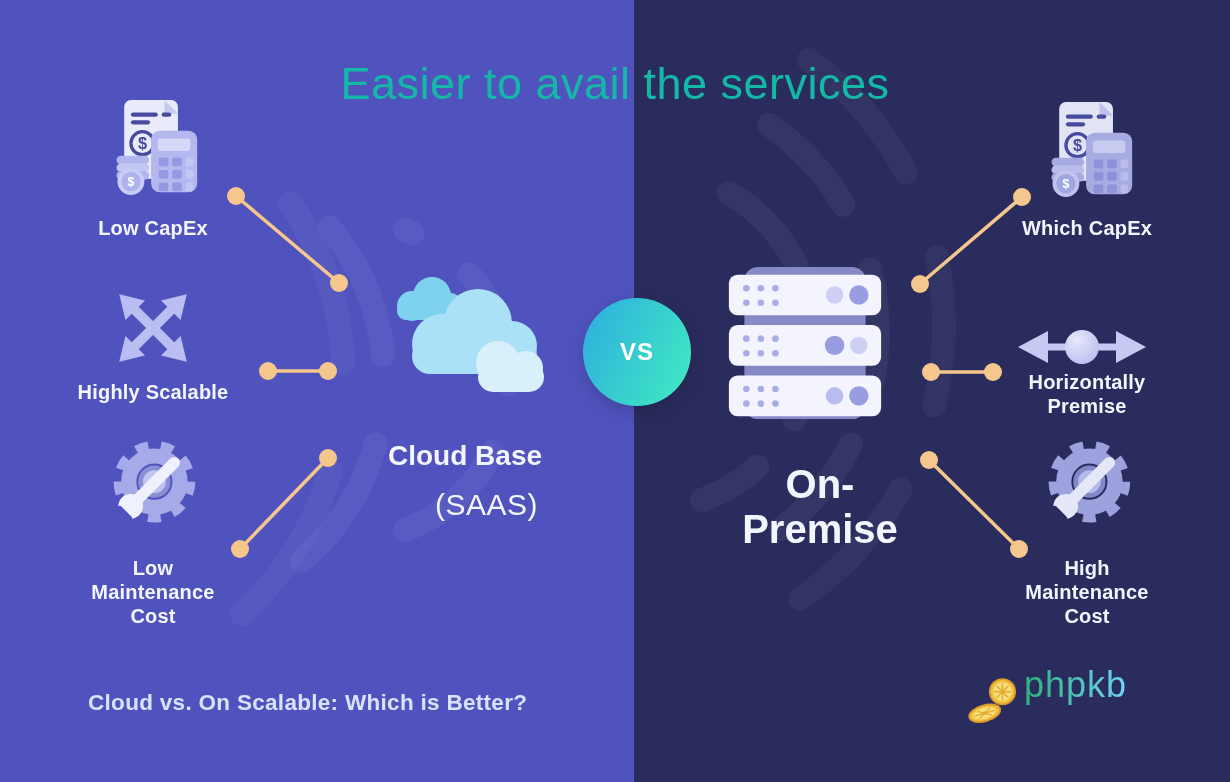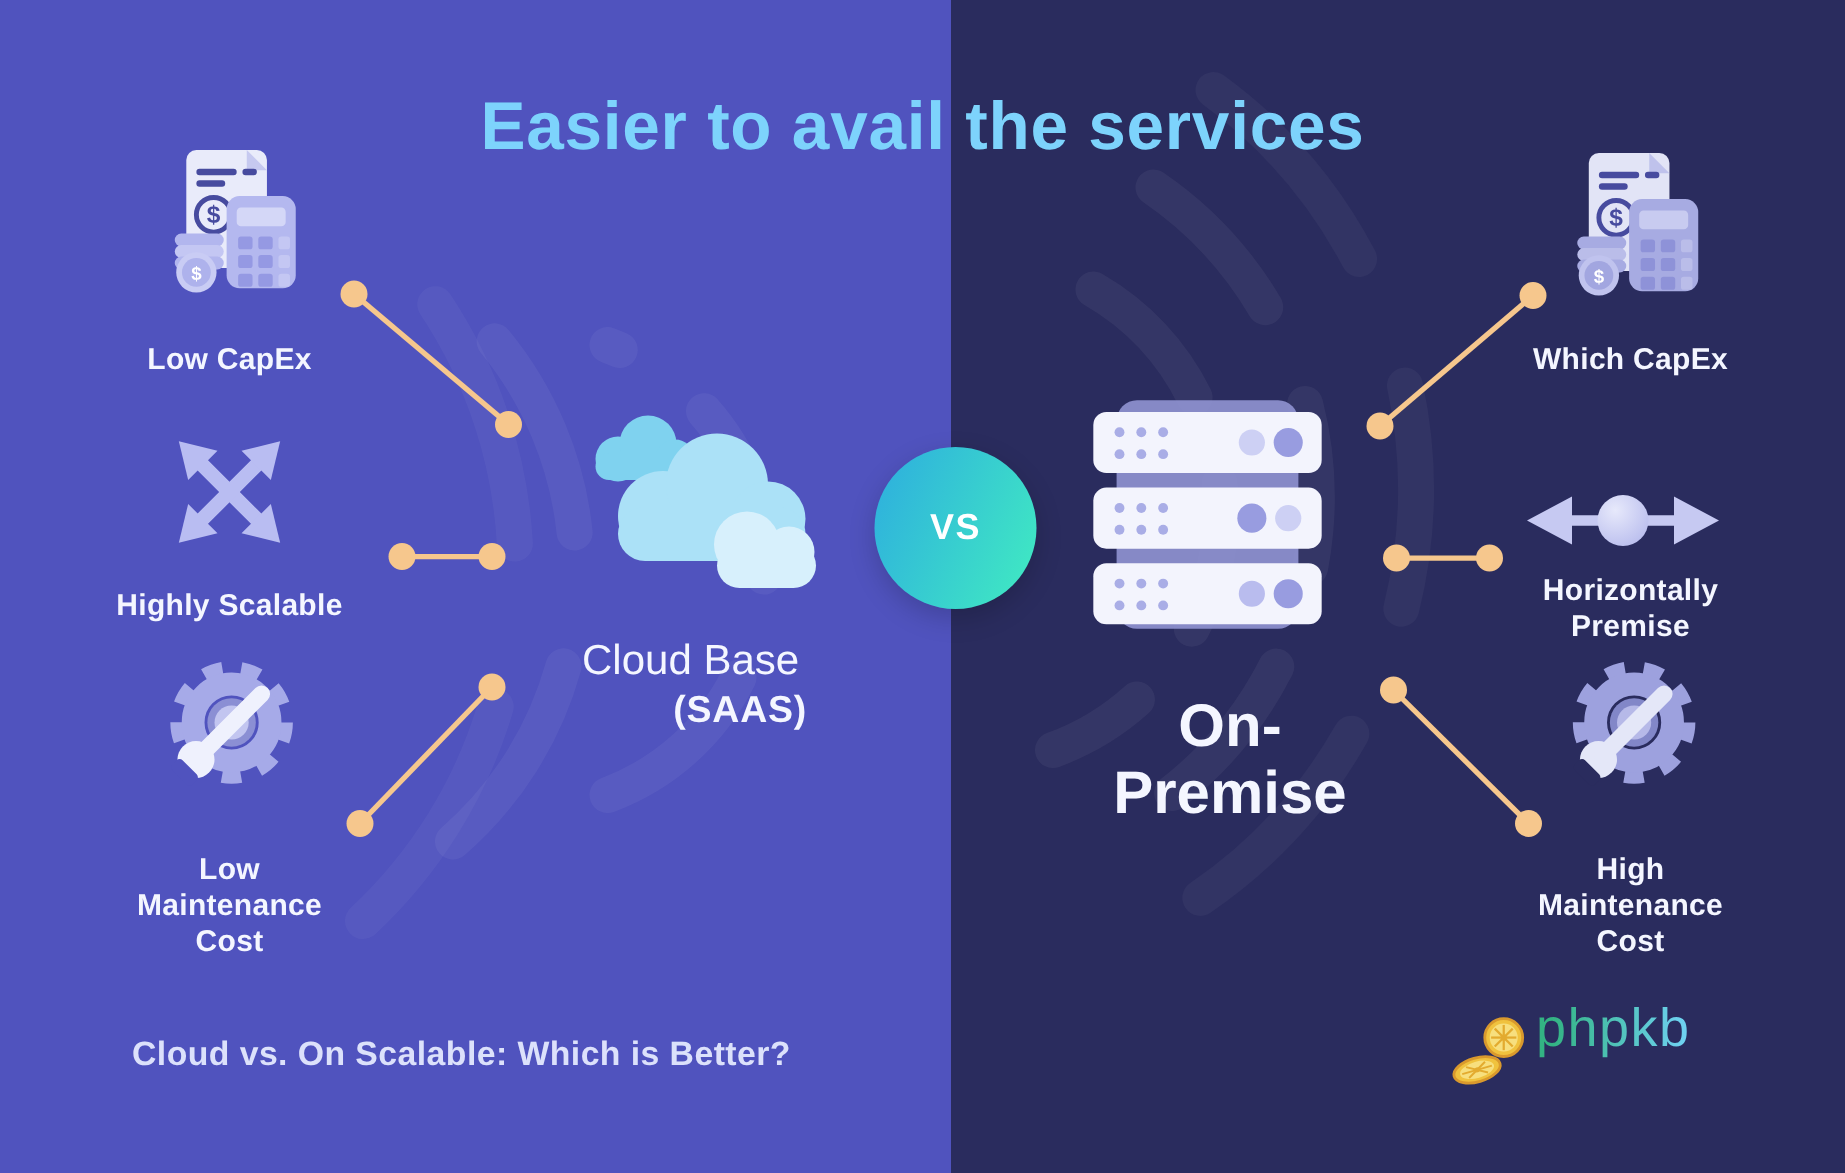--- a/index.html
+++ b/index.html
@@ -10,41 +10,41 @@
   }
   
   .half{position:absolute;top:0;height:782px;overflow:hidden;}
   .half-left{left:0;width:634px;background:#5053be;}
   .half-right{left:634px;width:596px;background:#2a2c5e;}
   .swirl{position:absolute;top:0;left:0;}
 
   
   .title{
     position:absolute;top:58px;left:0;width:100%;text-align:center;
-    color:#7dd3fc;font-size:45px;font-weight:700;letter-spacing:0.5px;
+    color:#14b8a6;font-size:45px;font-weight:400;letter-spacing:0.5px;
   }
 
   
   .feat-label{
     position:absolute;color:#f4f6ff;font-size:20px;font-weight:700;
-    text-align:center;line-height:24px;letter-spacing:0.2px;margin-top:12px;
+    text-align:center;line-height:24px;letter-spacing:0.2px;
   }
   .icon-box{position:absolute;}
 
   
   .vs-circle{
     position:absolute;left:583px;top:298px;width:108px;height:108px;border-radius:50%;
     background:linear-gradient(115deg,#2fb3dc 10%,#3fe6c4 90%);
     display:flex;align-items:center;justify-content:center;
     color:#ffffff;font-size:24px;font-weight:700;letter-spacing:1px;
     box-shadow:0 6px 18px rgba(0,0,0,0.18);
   }
   .cloud-caption{position:absolute;left:388px;top:424px;width:150px;color:#f4f6ff;}
-  .cloud-caption .line1{font-size:28px;font-weight:400;white-space:nowrap;}
-  .cloud-caption .line2{font-size:25px;font-weight:700;text-align:right;margin-top:3px;letter-spacing:0.5px;}
+  .cloud-caption .line1{font-size:28px;font-weight:700;white-space:nowrap;margin-top:16px;}
+  .cloud-caption .line2{font-size:30px;font-weight:400;text-align:right;margin-top:16px;letter-spacing:0.5px;}
   .onprem-caption{
     position:absolute;left:720px;top:462px;width:200px;text-align:center;
     color:#f4f6ff;font-size:40px;font-weight:700;
   }
 
   
   .connectors{position:absolute;left:0;top:0;pointer-events:none;}
 
   
   .footer-caption{

